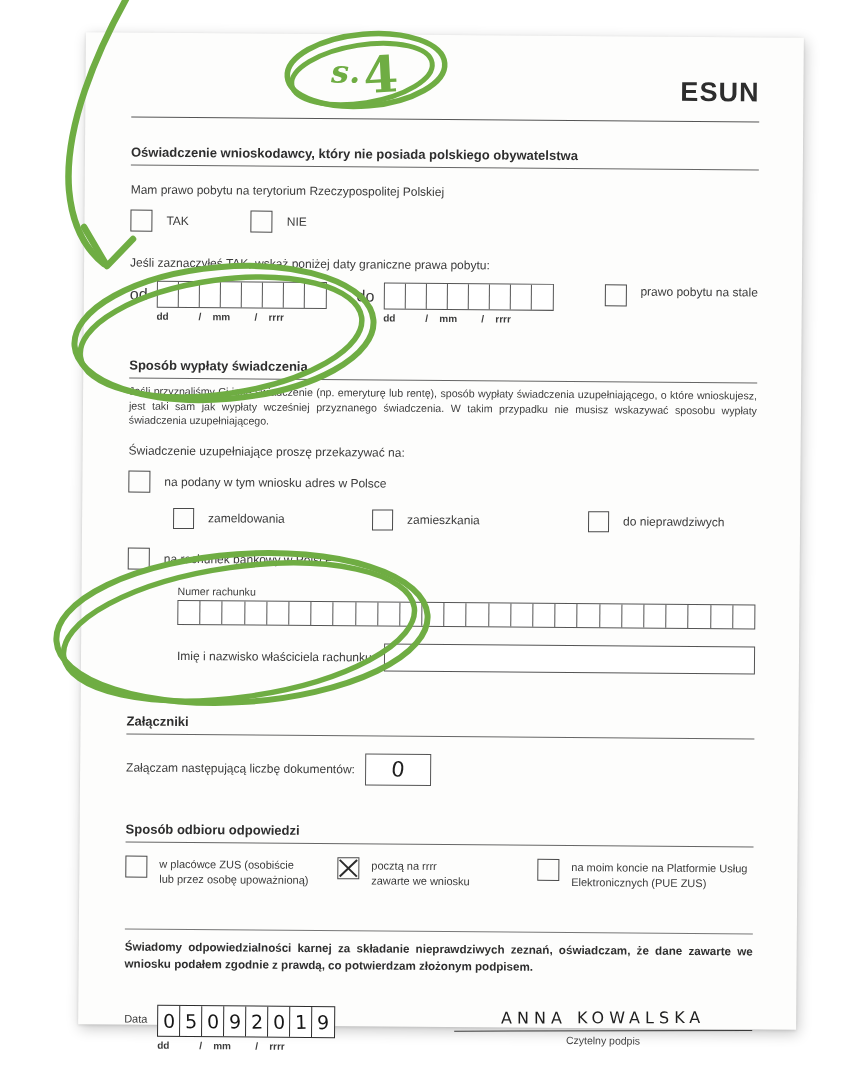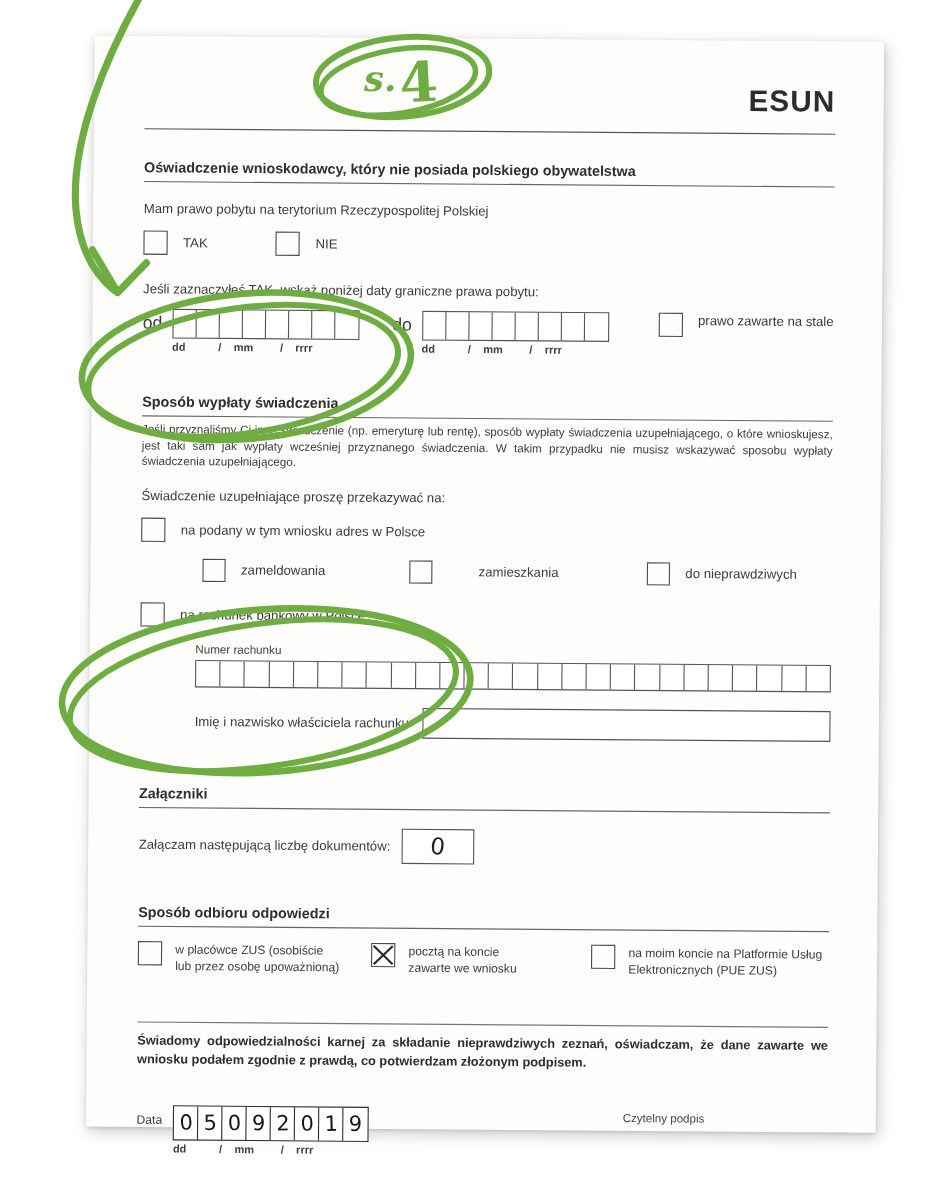--- a/index.html
+++ b/index.html
@@ -163,38 +163,38 @@
           </div>
         <div class="fmt">
           <span class="w2">dd</span>
             <span class="ws">/</span>
             <span class="w2">mm</span>
             <span class="ws">/</span>
             <span class="w4">rrrr</span>
         </div>
       </div>
       <span class="checkbox" style="margin-left:auto;margin-top:0;"></span>
-      <span class="cb-label">prawo zawarte na stale</span>
+      <span class="cb-label">prawo pobytu na stale</span>
     </div>
 
     <div class="sec-title t2">Sposób wypłaty świadczenia</div>
     <div class="small" style="margin-top:5px;">Jeśli przyznaliśmy Ci inne świadczenie (np. emeryturę lub rentę), sposób wypłaty świadczenia uzupełniającego, o które wnioskujesz, jest taki sam jak wypłaty wcześniej przyznanego świadczenia. W takim przypadku nie musisz wskazywać sposobu wypłaty świadczenia uzupełniającego.</div>
     <div class="line" style="margin-top:16px;">Świadczenie uzupełniające proszę przekazywać na:</div>
 
     <div class="row" style="margin-top:13px;">
       <span class="checkbox"></span>
       <span class="cb-label">na podany w tym wniosku adres w Polsce</span>
     </div>
 
     <div class="sub-opts">
-      <div class="sub-opt" style="left:56px;justify-content:space-between;">
+      <div class="sub-opt" style="left:45px;justify-content:space-between;">
         <span class="checkbox sm"></span>
         <span class="cb-label">zameldowania</span>
       </div>
-      <div class="sub-opt" style="left:244px;gap:28px;">
+      <div class="sub-opt" style="left:244px;">
         <span class="checkbox sm"></span>
         <span class="cb-label">zamieszkania</span>
       </div>
       <div class="sub-opt" style="left:460px;">
         <span class="checkbox sm"></span>
         <span class="cb-label">do nieprawdziwych</span>
       </div>
     </div>
 
     <div class="row" style="margin-top:14px;">
@@ -248,21 +248,21 @@
     </div>
 
     <div class="sec-title t4">Sposób odbioru odpowiedzi</div>
     <div class="resp-row">
       <div class="resp-opt" style="left:0;">
         <span class="checkbox"></span>
         <span class="cb-label"><span>w placówce ZUS (osobiście</span><br><span>lub przez osobę upoważnioną)</span></span>
       </div>
       <div class="resp-opt" style="left:212px;">
         <span class="checkbox checked"></span>
-        <span class="cb-label"><span>pocztą na koncie</span><br><span>zawarte we wniosku</span></span>
+        <span class="cb-label"><span>pocztą na rrrr</span><br><span>zawarte we wniosku</span></span>
       </div>
       <div class="resp-opt" style="left:412px;">
         <span class="checkbox"></span>
         <span class="cb-label"><span>na moim koncie na Platformie Usług</span><br><span>Elektronicznych (PUE ZUS)</span></span>
       </div>
     </div>
 
     <hr class="rule" style="margin-top:29px;">
     <div class="oath">Świadomy odpowiedzialności karnej za składanie nieprawdziwych zeznań, oświadczam, że dane zawarte we wniosku podałem zgodnie z prawdą, co potwierdzam złożonym podpisem.</div>
 
@@ -297,20 +297,21 @@
           </div>
         <div class="fmt">
           <span class="w2">dd</span>
             <span class="ws">/</span>
             <span class="w2">mm</span>
             <span class="ws">/</span>
             <span class="w4">rrrr</span>
         </div>
       </div>
       <div class="sig-block">
+        <div class="sig-name hw">ANNA KOWALSKA</div>
         <div class="sig-caption">Czytelny podpis</div>
       </div>
     </div>
 
   </div>
 </div>
 
 <svg class="annot" viewBox="0 0 865 1080">
   <g stroke="#6fad43" fill="none" stroke-linecap="round" stroke-linejoin="round">
 

